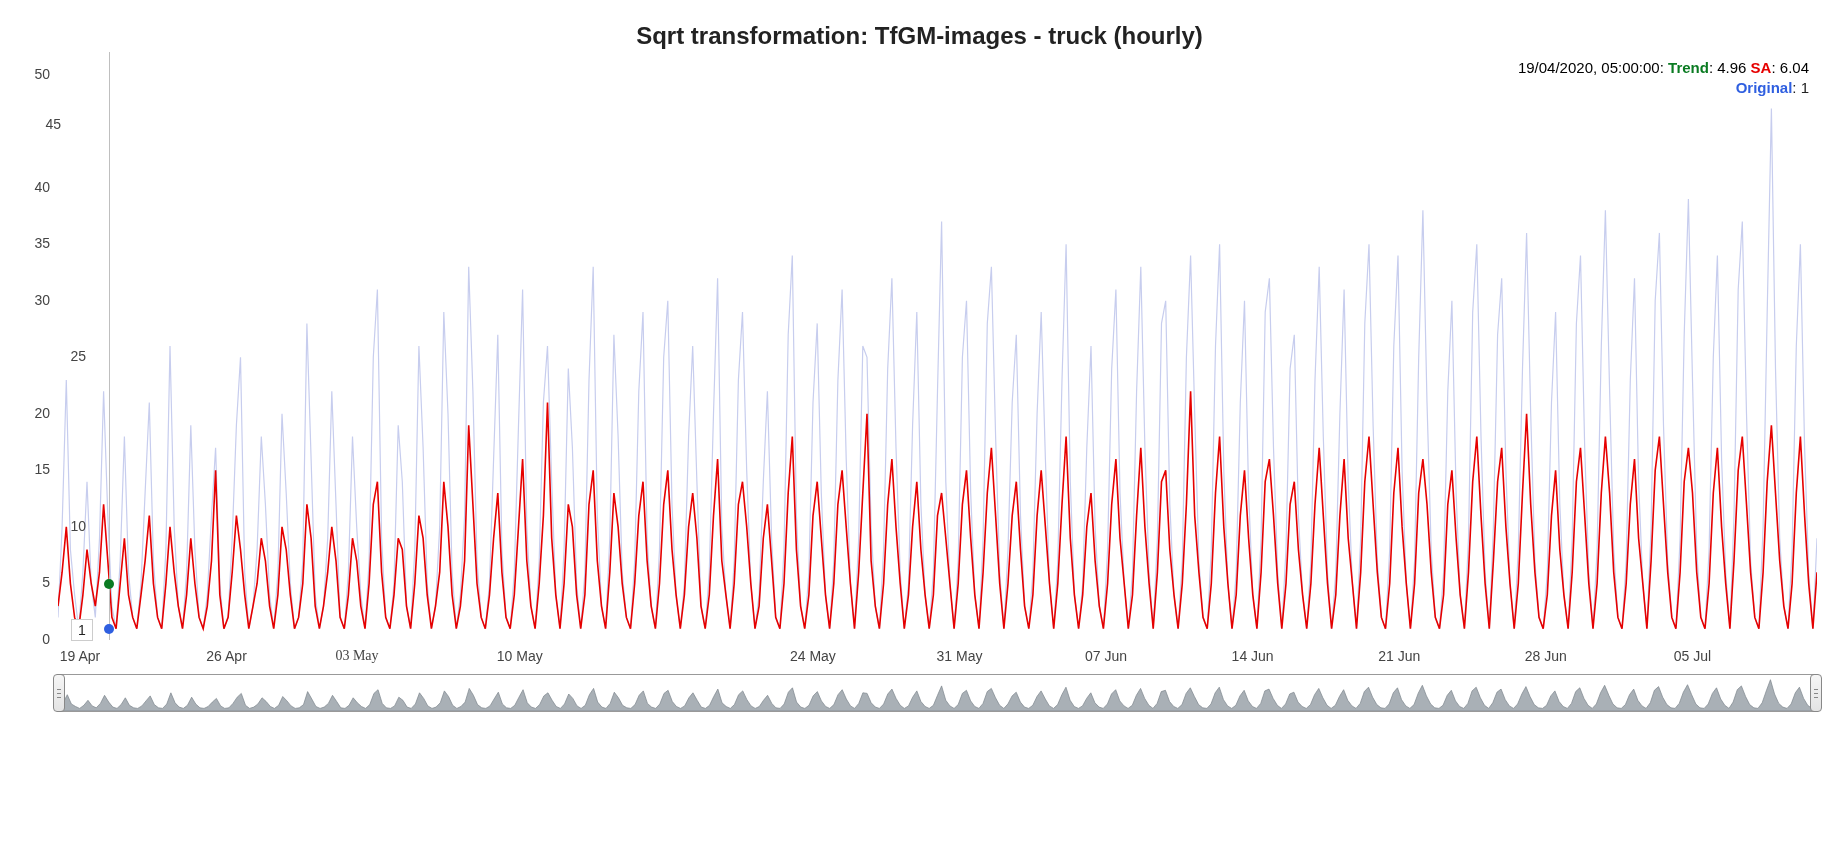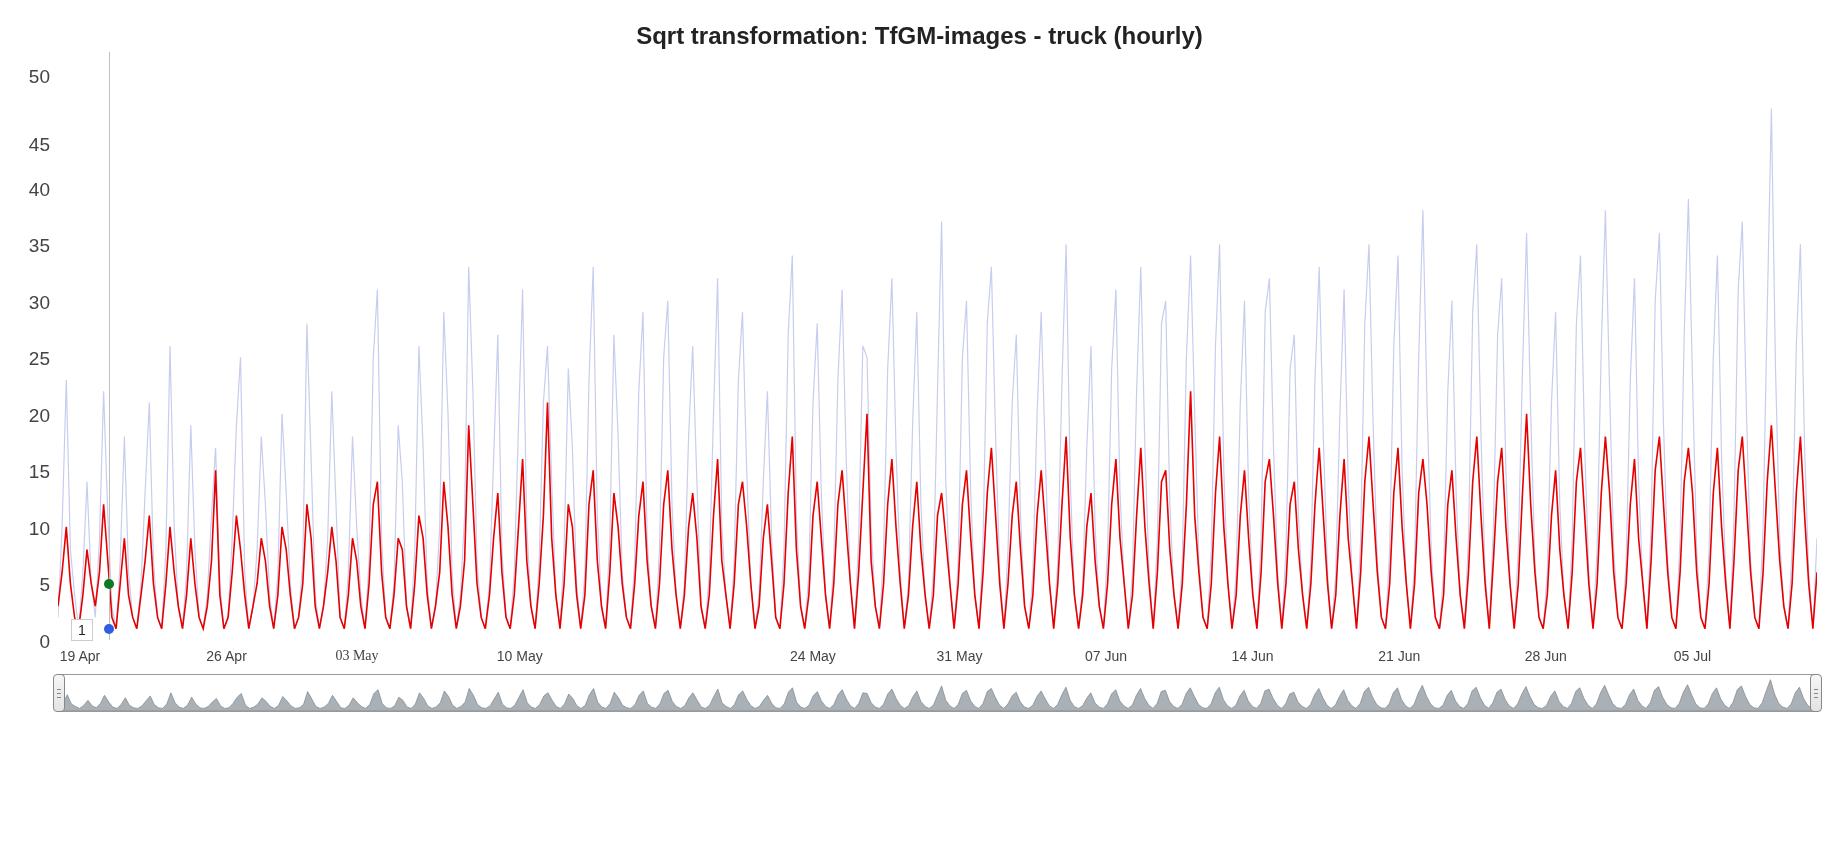--- a/index.html
+++ b/index.html
@@ -5,63 +5,76 @@
   html,body{margin:0;padding:0;font-family:"Segoe UI",Arial,sans-serif;background:#fff;color:#222}
   .wrap{width:1839px;height:857px;position:relative;overflow:hidden}
   .title{position:absolute;left:0;right:0;top:22px;text-align:center;font-weight:700;font-size:24px}
   .legend{position:absolute;right:30px;top:58px;text-align:right;font-size:15px;line-height:1.3}
   .legend .l1{color:#000}
   .legend .trend{color:#0a7b22;font-weight:700}
   .legend .sa{color:#e60000;font-weight:700}
   .legend .orig{color:#2f5fe0;font-weight:700}
   .plot{position:absolute;left:58px;top:52px;right:22px;height:588px}
   .plot svg{position:absolute;inset:0;width:100%;height:100%}
-  .ytick{position:absolute;left:0;width:50px;text-align:right;font-size:19px;color:#444}
+  .ytick{position:absolute;left:0;width:50px;text-align:right;font-size:14px;color:#444}
   .xtick{position:absolute;top:648px;font-size:14px;color:#444;transform:translateX(-50%);white-space:nowrap}
   .cursor{position:absolute;top:52px;height:588px;width:1px;background:#bfbfbf}
   .tip{position:absolute;font-size:14px;background:#fff;border:1px solid #ccc;padding:2px 6px;color:#222}
   .dot{position:absolute;width:10px;height:10px;border-radius:50%}
   .nav{position:absolute;left:58px;right:22px;top:674px;height:36px;border:1px solid #999;background:#fff}
   .nav svg{position:absolute;inset:0;width:100%;height:100%}
   .handle{position:absolute;top:-1px;width:12px;height:38px;border:1px solid #888;border-radius:4px;
           background:linear-gradient(#f6f6f6,#e3e3e3);box-sizing:border-box}
   .handle::before,.handle::after{content:"";position:absolute;left:3px;right:3px;height:1px;background:#888}
   .handle::before{top:14px}.handle::after{top:22px}
   .handle .mid{position:absolute;left:3px;right:3px;top:18px;height:1px;background:#888}
 </style>
 </head>
 <body>
 
 <div class="wrap">
   <div class="title">Sqrt transformation: TfGM-images - truck (hourly)</div>
 
+  <div class="legend">
+    <div class="l1">
+      <span>19/04/2020, 05:00:00</span>:
+      <span class="trend">Trend</span>:
+      <span>4.96</span>
+      <span class="sa">SA</span>:
+      <span>6.04</span>
+    </div>
+    <div>
+      <span class="orig">Original</span>:
+      <span>1</span>
+    </div>
+  </div>
 
   <div class="plot">
     <svg id="plot-svg" viewBox="0 0 1759 588" preserveAspectRatio="none">
         <path d="M0.0 565.4L4.1 474.9L8.3 327.9L12.4 497.5L16.6 542.8L20.7 576.7L24.9 520.2L29.0 429.7L33.2 531.5L37.3 565.4L41.5 486.2L45.6 339.2L49.8 463.6L53.9 554.1L58.1 576.7L62.2 508.8L66.4 384.5L70.5 520.2L74.7 565.4L78.8 576.7L83.0 531.5L87.1 441.0L91.3 350.5L95.4 508.8L99.6 565.4L103.7 576.7L107.9 497.5L112.0 294.0L116.2 474.9L120.3 554.1L124.5 576.7L128.6 520.2L132.8 373.2L136.9 497.5L141.1 565.4L145.2 576.7L149.3 542.8L153.5 463.6L157.6 395.8L161.8 531.5L165.9 576.7L170.1 565.4L174.2 486.2L178.4 373.2L182.5 305.3L186.7 520.2L190.8 576.7L195.0 554.1L199.1 497.5L203.3 384.5L207.4 452.3L211.6 542.8L215.7 576.7L219.9 520.2L224.0 361.8L228.2 441.0L232.3 531.5L236.5 576.7L240.6 565.4L244.8 508.8L248.9 271.4L253.1 407.1L257.2 542.8L261.4 576.7L265.5 554.1L269.7 486.2L273.8 339.2L278.0 452.3L282.1 565.4L286.3 576.7L290.4 520.2L294.5 384.5L298.7 474.9L302.8 542.8L307.0 576.7L311.1 508.8L315.3 305.3L319.4 237.5L323.6 486.2L327.7 565.4L331.9 576.7L336.0 531.5L340.2 373.2L344.3 429.7L348.5 554.1L352.6 576.7L356.8 497.5L360.9 294.0L365.1 395.8L369.2 531.5L373.4 576.7L377.5 554.1L381.7 474.9L385.8 260.1L390.0 361.8L394.1 520.2L398.3 576.7L402.4 542.8L406.6 463.6L410.7 214.8L414.9 339.2L419.0 508.8L423.2 565.4L427.3 576.7L431.5 531.5L435.6 407.1L439.8 282.7L443.9 497.5L448.0 565.4L452.2 576.7L456.3 520.2L460.5 373.2L464.6 237.5L468.8 474.9L472.9 554.1L477.1 576.7L481.2 508.8L485.4 350.5L489.5 294.0L493.7 429.7L497.8 542.8L502.0 576.7L506.1 497.5L510.3 316.6L514.4 395.8L518.6 531.5L522.7 576.7L526.9 520.2L531.0 327.9L535.2 214.8L539.3 463.6L543.5 554.1L547.6 576.7L551.8 486.2L555.9 282.7L560.1 384.5L564.2 520.2L568.4 565.4L572.5 576.7L576.7 508.8L580.8 339.2L585.0 260.1L589.1 486.2L593.2 554.1L597.4 576.7L601.5 497.5L605.7 305.3L609.8 248.8L614.0 452.3L618.1 542.8L622.3 576.7L626.4 531.5L630.6 384.5L634.7 294.0L638.9 429.7L643.0 554.1L647.2 576.7L651.3 520.2L655.5 361.8L659.6 226.2L663.8 474.9L667.9 542.8L672.1 576.7L676.2 508.8L680.4 327.9L684.5 260.1L688.7 418.4L692.8 531.5L697.0 576.7L701.1 542.8L705.3 429.7L709.4 339.2L713.6 486.2L717.7 565.4L721.9 576.7L726.0 497.5L730.2 282.7L734.3 203.5L738.4 463.6L742.6 554.1L746.7 576.7L750.9 520.2L755.0 350.5L759.2 271.4L763.3 441.0L767.5 542.8L771.6 576.7L775.8 508.8L779.9 327.9L784.1 237.5L788.2 407.1L792.4 531.5L796.5 576.7L800.7 486.2L804.8 294.0L809.0 305.3L813.1 474.9L817.3 554.1L821.4 576.7L825.6 497.5L829.7 316.6L833.9 226.2L838.0 395.8L842.2 520.2L846.3 576.7L850.5 531.5L854.6 373.2L858.8 260.1L862.9 452.3L867.1 542.8L871.2 576.7L875.4 520.2L879.5 339.2L883.6 169.6L887.8 429.7L891.9 531.5L896.1 576.7L900.2 508.8L904.4 305.3L908.5 248.8L912.7 441.0L916.8 542.8L921.0 576.7L925.1 486.2L929.3 271.4L933.4 214.8L937.6 384.5L941.7 520.2L945.9 576.7L950.0 497.5L954.2 350.5L958.3 282.7L962.5 463.6L966.6 554.1L970.8 576.7L974.9 520.2L979.1 361.8L983.2 260.1L987.4 407.1L991.5 531.5L995.7 576.7L999.8 508.8L1004.0 327.9L1008.1 192.2L1012.3 429.7L1016.4 542.8L1020.6 576.7L1024.7 531.5L1028.8 395.8L1033.0 294.0L1037.1 474.9L1041.3 554.1L1045.4 576.7L1049.6 497.5L1053.7 316.6L1057.9 237.5L1062.0 441.0L1066.2 531.5L1070.3 576.7L1074.5 520.2L1078.6 339.2L1082.8 214.8L1086.9 395.8L1091.1 520.2L1095.2 576.7L1099.4 486.2L1103.5 271.4L1107.7 248.8L1111.8 452.3L1116.0 542.8L1120.1 576.7L1124.3 508.8L1128.4 305.3L1132.6 203.5L1136.7 361.8L1140.9 508.8L1145.0 565.4L1149.2 576.7L1153.3 497.5L1157.5 294.0L1161.6 192.2L1165.8 418.4L1169.9 531.5L1174.0 576.7L1178.2 520.2L1182.3 350.5L1186.5 248.8L1190.6 441.0L1194.8 542.8L1198.9 576.7L1203.1 486.2L1207.2 260.1L1211.4 226.2L1215.5 395.8L1219.7 520.2L1223.8 576.7L1228.0 497.5L1232.1 316.6L1236.3 282.7L1240.4 463.6L1244.6 542.8L1248.7 576.7L1252.9 508.8L1257.0 327.9L1261.2 214.8L1265.3 384.5L1269.5 520.2L1273.6 576.7L1277.8 520.2L1281.9 361.8L1286.1 237.5L1290.2 429.7L1294.4 531.5L1298.5 576.7L1302.7 486.2L1306.8 271.4L1311.0 192.2L1315.1 373.2L1319.3 508.8L1323.4 565.4L1327.5 576.7L1331.7 497.5L1335.8 294.0L1340.0 203.5L1344.1 418.4L1348.3 531.5L1352.4 576.7L1356.6 508.8L1360.7 305.3L1364.9 158.3L1369.0 350.5L1373.2 497.5L1377.3 565.4L1381.5 576.7L1385.6 520.2L1389.8 339.2L1393.9 248.8L1398.1 441.0L1402.2 542.8L1406.4 576.7L1410.5 486.2L1414.7 260.1L1418.8 192.2L1423.0 384.5L1427.1 520.2L1431.3 576.7L1435.4 474.9L1439.6 282.7L1443.7 226.2L1447.9 418.4L1452.0 531.5L1456.2 576.7L1460.3 497.5L1464.5 316.6L1468.6 180.9L1472.7 361.8L1476.9 508.8L1481.0 565.4L1485.2 576.7L1489.3 520.2L1493.5 350.5L1497.6 260.1L1501.8 452.3L1505.9 542.8L1510.1 576.7L1514.2 486.2L1518.4 271.4L1522.5 203.5L1526.7 395.8L1530.8 520.2L1535.0 576.7L1539.1 497.5L1543.3 294.0L1547.4 158.3L1551.6 339.2L1555.7 497.5L1559.9 565.4L1564.0 576.7L1568.2 508.8L1572.3 327.9L1576.5 226.2L1580.6 429.7L1584.8 531.5L1588.9 576.7L1593.1 474.9L1597.2 248.8L1601.4 180.9L1605.5 373.2L1609.7 508.8L1613.8 565.4L1617.9 576.7L1622.1 486.2L1626.2 282.7L1630.4 147.0L1634.5 327.9L1638.7 497.5L1642.8 565.4L1647.0 576.7L1651.1 497.5L1655.3 305.3L1659.4 203.5L1663.6 407.1L1667.7 520.2L1671.9 576.7L1676.0 463.6L1680.2 237.5L1684.3 169.6L1688.5 361.8L1692.6 508.8L1696.8 565.4L1700.9 576.7L1705.1 474.9L1709.2 260.1L1713.4 56.5L1717.5 316.6L1721.7 486.2L1725.8 554.1L1730.0 576.7L1734.1 497.5L1738.3 294.0L1742.4 192.2L1746.6 395.8L1750.7 520.2L1754.9 576.7L1759.0 486.2" fill="none" stroke="#c7cdee" stroke-width="1.2"></path>
         <path d="M0.0 554.1L4.1 520.2L8.3 474.9L12.4 531.5L16.6 565.4L20.7 576.7L24.9 542.8L29.0 497.5L33.2 531.5L37.3 554.1L41.5 520.2L45.6 452.3L49.8 508.8L53.9 565.4L58.1 576.7L62.2 531.5L66.4 486.2L70.5 542.8L74.7 565.4L78.8 576.7L83.0 542.8L87.1 508.8L91.3 463.6L95.4 531.5L99.6 565.4L103.7 576.7L107.9 531.5L112.0 474.9L116.2 520.2L120.3 554.1L124.5 576.7L128.6 542.8L132.8 486.2L136.9 531.5L141.1 565.4L145.2 576.7L149.3 554.1L153.5 508.8L157.6 418.4L161.8 542.8L165.9 576.7L170.1 565.4L174.2 520.2L178.4 463.6L182.5 497.5L186.7 542.8L190.8 576.7L195.0 554.1L199.1 531.5L203.3 486.2L207.4 508.8L211.6 554.1L215.7 576.7L219.9 542.8L224.0 474.9L228.2 497.5L232.3 542.8L236.5 576.7L240.6 565.4L244.8 531.5L248.9 452.3L253.1 486.2L257.2 554.1L261.4 576.7L265.5 554.1L269.7 520.2L273.8 474.9L278.0 508.8L282.1 565.4L286.3 576.7L290.4 542.8L294.5 486.2L298.7 508.8L302.8 554.1L307.0 576.7L311.1 531.5L315.3 452.3L319.4 429.7L323.6 520.2L327.7 565.4L331.9 576.7L336.0 542.8L340.2 486.2L344.3 497.5L348.5 554.1L352.6 576.7L356.8 531.5L360.9 463.6L365.1 486.2L369.2 542.8L373.4 576.7L377.5 554.1L381.7 520.2L385.8 429.7L390.0 474.9L394.1 542.8L398.3 576.7L402.4 554.1L406.6 508.8L410.7 373.2L414.9 452.3L419.0 531.5L423.2 565.4L427.3 576.7L431.5 542.8L435.6 486.2L439.8 441.0L443.9 520.2L448.0 565.4L452.2 576.7L456.3 542.8L460.5 474.9L464.6 407.1L468.8 508.8L472.9 554.1L477.1 576.7L481.2 531.5L485.4 463.6L489.5 350.5L493.7 486.2L497.8 542.8L502.0 576.7L506.1 531.5L510.3 452.3L514.4 474.9L518.6 542.8L522.7 576.7L526.9 542.8L531.0 452.3L535.2 418.4L539.3 508.8L543.5 554.1L547.6 576.7L551.8 520.2L555.9 441.0L560.1 474.9L564.2 531.5L568.4 565.4L572.5 576.7L576.7 531.5L580.8 463.6L585.0 429.7L589.1 508.8L593.2 554.1L597.4 576.7L601.5 531.5L605.7 452.3L609.8 418.4L614.0 497.5L618.1 542.8L622.3 576.7L626.4 542.8L630.6 474.9L634.7 441.0L638.9 486.2L643.0 554.1L647.2 576.7L651.3 542.8L655.5 463.6L659.6 407.1L663.8 508.8L667.9 542.8L672.1 576.7L676.2 531.5L680.4 452.3L684.5 429.7L688.7 474.9L692.8 531.5L697.0 576.7L701.1 554.1L705.3 486.2L709.4 452.3L713.6 508.8L717.7 565.4L721.9 576.7L726.0 531.5L730.2 441.0L734.3 384.5L738.4 497.5L742.6 554.1L746.7 576.7L750.9 542.8L755.0 463.6L759.2 429.7L763.3 486.2L767.5 542.8L771.6 576.7L775.8 531.5L779.9 452.3L784.1 418.4L788.2 474.9L792.4 531.5L796.5 576.7L800.7 520.2L804.8 441.0L809.0 361.8L813.1 508.8L817.3 554.1L821.4 576.7L825.6 531.5L829.7 452.3L833.9 407.1L838.0 474.9L842.2 531.5L846.3 576.7L850.5 542.8L854.6 474.9L858.8 429.7L862.9 497.5L867.1 542.8L871.2 576.7L875.4 542.8L879.5 463.6L883.6 441.0L887.8 486.2L891.9 531.5L896.1 576.7L900.2 531.5L904.4 452.3L908.5 418.4L912.7 486.2L916.8 542.8L921.0 576.7L925.1 520.2L929.3 441.0L933.4 395.8L937.6 463.6L941.7 531.5L945.9 576.7L950.0 531.5L954.2 463.6L958.3 429.7L962.5 497.5L966.6 554.1L970.8 576.7L974.9 542.8L979.1 463.6L983.2 418.4L987.4 474.9L991.5 531.5L995.7 576.7L999.8 531.5L1004.0 452.3L1008.1 384.5L1012.3 486.2L1016.4 542.8L1020.6 576.7L1024.7 542.8L1028.8 474.9L1033.0 441.0L1037.1 508.8L1041.3 554.1L1045.4 576.7L1049.6 531.5L1053.7 452.3L1057.9 407.1L1062.0 486.2L1066.2 531.5L1070.3 576.7L1074.5 542.8L1078.6 463.6L1082.8 395.8L1086.9 474.9L1091.1 531.5L1095.2 576.7L1099.4 520.2L1103.5 429.7L1107.7 418.4L1111.8 497.5L1116.0 542.8L1120.1 576.7L1124.3 531.5L1128.4 452.3L1132.6 339.2L1136.7 463.6L1140.9 520.2L1145.0 565.4L1149.2 576.7L1153.3 531.5L1157.5 441.0L1161.6 384.5L1165.8 474.9L1169.9 531.5L1174.0 576.7L1178.2 542.8L1182.3 463.6L1186.5 418.4L1190.6 486.2L1194.8 542.8L1198.9 576.7L1203.1 520.2L1207.2 429.7L1211.4 407.1L1215.5 463.6L1219.7 531.5L1223.8 576.7L1228.0 531.5L1232.1 452.3L1236.3 429.7L1240.4 497.5L1244.6 542.8L1248.7 576.7L1252.9 531.5L1257.0 452.3L1261.2 395.8L1265.3 463.6L1269.5 531.5L1273.6 576.7L1277.8 542.8L1281.9 463.6L1286.1 407.1L1290.2 486.2L1294.4 531.5L1298.5 576.7L1302.7 520.2L1306.8 429.7L1311.0 384.5L1315.1 452.3L1319.3 520.2L1323.4 565.4L1327.5 576.7L1331.7 531.5L1335.8 441.0L1340.0 395.8L1344.1 474.9L1348.3 531.5L1352.4 576.7L1356.6 531.5L1360.7 441.0L1364.9 407.1L1369.0 452.3L1373.2 520.2L1377.3 565.4L1381.5 576.7L1385.6 542.8L1389.8 452.3L1393.9 418.4L1398.1 486.2L1402.2 542.8L1406.4 576.7L1410.5 520.2L1414.7 429.7L1418.8 384.5L1423.0 463.6L1427.1 531.5L1431.3 576.7L1435.4 508.8L1439.6 429.7L1443.7 395.8L1447.9 474.9L1452.0 531.5L1456.2 576.7L1460.3 531.5L1464.5 441.0L1468.6 361.8L1472.7 452.3L1476.9 520.2L1481.0 565.4L1485.2 576.7L1489.3 542.8L1493.5 463.6L1497.6 418.4L1501.8 497.5L1505.9 542.8L1510.1 576.7L1514.2 520.2L1518.4 429.7L1522.5 395.8L1526.7 463.6L1530.8 531.5L1535.0 576.7L1539.1 531.5L1543.3 441.0L1547.4 384.5L1551.6 441.0L1555.7 520.2L1559.9 565.4L1564.0 576.7L1568.2 531.5L1572.3 452.3L1576.5 407.1L1580.6 486.2L1584.8 531.5L1588.9 576.7L1593.1 508.8L1597.2 418.4L1601.4 384.5L1605.5 452.3L1609.7 520.2L1613.8 565.4L1617.9 576.7L1622.1 520.2L1626.2 429.7L1630.4 395.8L1634.5 441.0L1638.7 520.2L1642.8 565.4L1647.0 576.7L1651.1 531.5L1655.3 441.0L1659.4 395.8L1663.6 474.9L1667.7 531.5L1671.9 576.7L1676.0 508.8L1680.2 418.4L1684.3 384.5L1688.5 452.3L1692.6 520.2L1696.8 565.4L1700.9 576.7L1705.1 520.2L1709.2 429.7L1713.4 373.2L1717.5 441.0L1721.7 508.8L1725.8 554.1L1730.0 576.7L1734.1 531.5L1738.3 441.0L1742.4 384.5L1746.6 463.6L1750.7 531.5L1754.9 576.7L1759.0 520.2" fill="none" stroke="#e60000" stroke-width="1.6"></path>
       </svg>
   </div>
 
   <div id="cursor" class="cursor" style="left: 109.011px;"></div>
   <div id="tip" class="tip" style="left: 71.011px; top: 618.692px;">1</div>
   <div id="dot-trend" class="dot" style="left: 104.011px; top: 578.914px; background: rgb(10, 123, 34);"></div>
   <div id="dot-orig" class="dot" style="left: 104.011px; top: 623.692px; background: rgb(47, 95, 224);"></div>
 
   <div id="yticks">
       <div class="ytick" style="top: 631px;">0</div>
       <div class="ytick" style="top: 574.462px;">5</div>
-      <div class="ytick" style="top: 517.923px;">10</div>
+      <div class="ytick" style="top: 517.923px; padding-left: 36px;">10</div>
       <div class="ytick" style="top: 461.385px;">15</div>
       <div class="ytick" style="top: 404.846px;">20</div>
-      <div class="ytick" style="top: 348.308px;">25</div>
+      <div class="ytick" style="top: 348.308px; padding-left: 36px;">25</div>
       <div class="ytick" style="top: 291.769px;">30</div>
       <div class="ytick" style="top: 235.231px;">35</div>
       <div class="ytick" style="top: 178.692px;">40</div>
-      <div class="ytick" style="top: 134px;">45</div>
+      <div class="ytick" style="top: 116px; margin-left: 11px;">45</div>
       <div class="ytick" style="top: 65.6154px;">50</div>
     </div>
   <div id="xticks">
       <div class="xtick" style="left: 79.9875px;">19 Apr</div>
       <div class="xtick" style="left: 226.571px;">26 Apr</div>
       <div class="xtick" style="left: 357px; font-family: Liberation Serif, serif;">03 May</div>
       <div class="xtick" style="left: 519.737px;">10 May</div>
       <div class="xtick" style="left: 666.321px; margin-top: 40px;">17 May</div>
       <div class="xtick" style="left: 812.904px;">24 May</div>
       <div class="xtick" style="left: 959.487px;">31 May</div>

